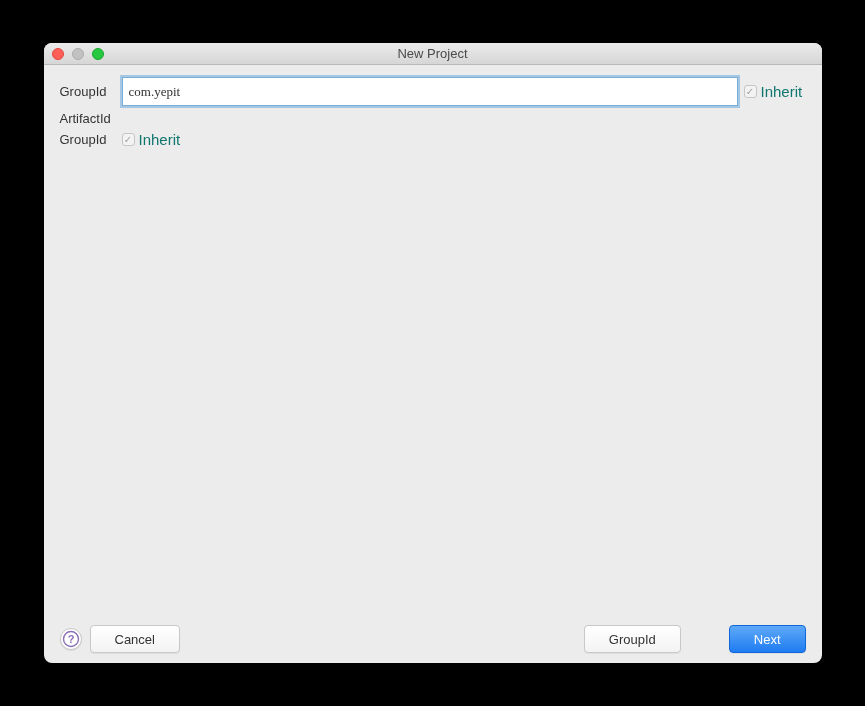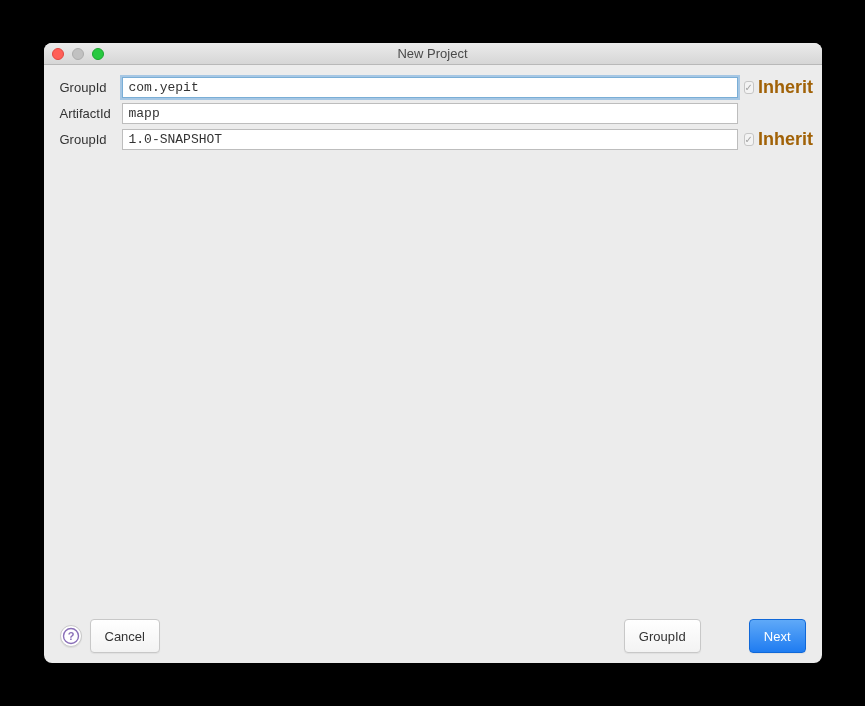--- a/index.html
+++ b/index.html
@@ -87,29 +87,29 @@
     .form-label {
       width: 56px;
       text-align: left;
       color: #333;
       font-size: 13px;
       flex-shrink: 0;
     }
     
     .form-input {
       flex: 1;
-      height: 21px;
+      height: 29px;
       border: 1px solid #bdbdbd;
       background: #fff;
       padding: 0 6px;
       font-size: 13px;
       color: #333;
       border-radius: 0;
       outline: none;
-      font-family: Liberation Mono, monospace;
+      font-family: Liberation Serif, serif;
     }
     
     .form-input.focused {
       border: 1px solid #7aaed6;
       box-shadow: 0 0 0 2px rgba(109,169,222,0.55);
     }
     
     .inherit-cell {
       width: 62px;
       display: flex;
@@ -126,23 +126,22 @@
       background: #f3f3f3;
       display: flex;
       align-items: center;
       justify-content: center;
       font-size: 10px;
       color: #a2a2a2;
       line-height: 1;
     }
     
     .inherit-label {
-      color: #a16207;
-      font-size: 18px;
-      font-weight: bold;
+      color: #0f766e;
+      font-size: 15px;
     }
     
     .spacer { flex: 1; }
     
     .footer {
       display: flex;
       align-items: center;
       gap: 8px;
       padding-top: 10px;
     }
@@ -156,22 +155,22 @@
       display: flex;
       align-items: center;
       justify-content: center;
       cursor: pointer;
       box-shadow: 0 1px 1px rgba(0,0,0,0.08);
     }
     
     .help-btn svg { display: block; }
     
     .btn {
-      height: 34px;
-      padding: 0 14px;
+      height: 28px;
+      padding: 0 24px;
       border-radius: 4px;
       background: linear-gradient(#ffffff, #f3f3f3);
       border: 1px solid #c8c8c8;
       font-size: 13px;
       color: #333;
       cursor: pointer;
       box-shadow: 0 1px 1px rgba(0,0,0,0.05);
       font-family: inherit;
     }
     
@@ -207,27 +206,25 @@
         <div class="inherit-cell">
           <div class="inherit-check">
             <span>✓</span>
           </div>
           <span class="inherit-label">Inherit</span>
         </div>
       </div>
 
       <div class="form-row">
         <div class="form-label">ArtifactId</div>
-        <input class="form-input" type="text" value="mapp" style="">
         <div class="inherit-cell"></div>
       </div>
 
       <div class="form-row">
         <div class="form-label">GroupId</div>
-        <input class="form-input" type="text" value="1.0-SNAPSHOT" style="">
         <div class="inherit-cell">
           <div class="inherit-check">
             <span>✓</span>
           </div>
           <span class="inherit-label">Inherit</span>
         </div>
       </div>
 
     </div>
 

